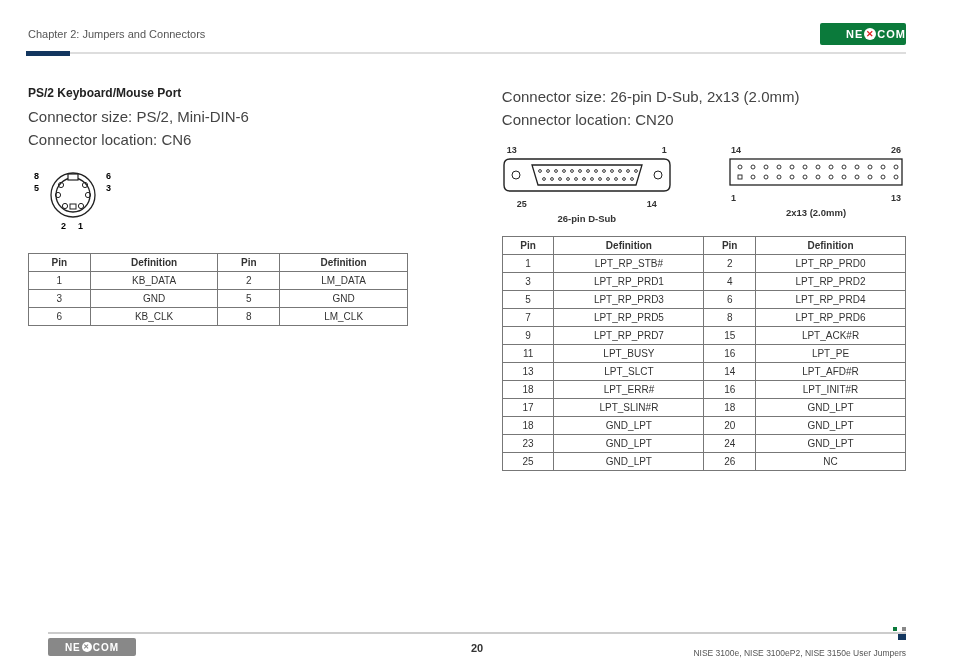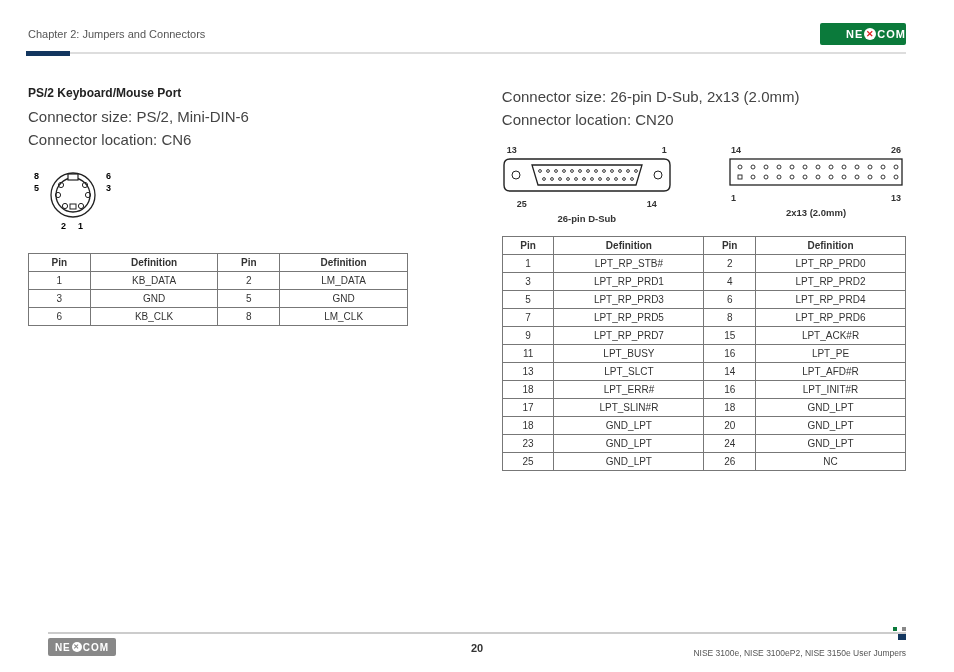--- a/index.html
+++ b/index.html
@@ -30,21 +30,21 @@
   .right-figs { display:flex; gap:20px; margin-top:14px; align-items:flex-start; justify-content:space-between;}
   .fig-cap { font-size:9.5px; font-weight:bold; text-align:center; margin-top:4px;}
   .pinlabel { font-size:9px; font-weight:bold; }
   .footer {
     position: absolute; left:48px; right:48px; bottom:14px;
     border-top:2px solid #ccc; padding-top:4px;
     display:flex; justify-content:space-between; align-items:flex-end;
     font-size:8.5px; color:#555;
   }
   .footer .center { position:absolute; left:50%; transform:translateX(-50%); bottom:4px; font-weight:bold; font-size:11px; color:#333;}
-  .logo-bottom { width:68px; height:18px; background:#888; color:#fff; display:flex; align-items:center; justify-content:center; font-weight:bold; font-size:10px; letter-spacing:1px; border-radius:2px; margin-bottom:2px;}
+  .logo-bottom { width:88px; height:18px; background:#888; color:#fff; display:flex; align-items:center; justify-content:center; font-weight:bold; font-size:10px; letter-spacing:1px; border-radius:2px; margin-bottom:2px;}
   .logo-bottom .x { color:#888; background:#fff; border-radius:50%; width:10px; height:10px; display:inline-flex; align-items:center; justify-content:center; font-size:7px; margin:0 1px;}
   .corner-sq { position:absolute; right:48px; bottom:32px; width:14px; height:14px; }
   .corner-sq .a{position:absolute;right:0;bottom:0;width:8px;height:8px;background:#13365f;}
   .corner-sq .b{position:absolute;right:9px;bottom:9px;width:4px;height:4px;background:#0b7a3b;}
   .corner-sq .c{position:absolute;right:0;bottom:9px;width:4px;height:4px;background:#888;}
   .table-right { margin-top:12px; }
   .table-right table.pin { max-width: 100%; }
 </style>
 </head>
 <body>

